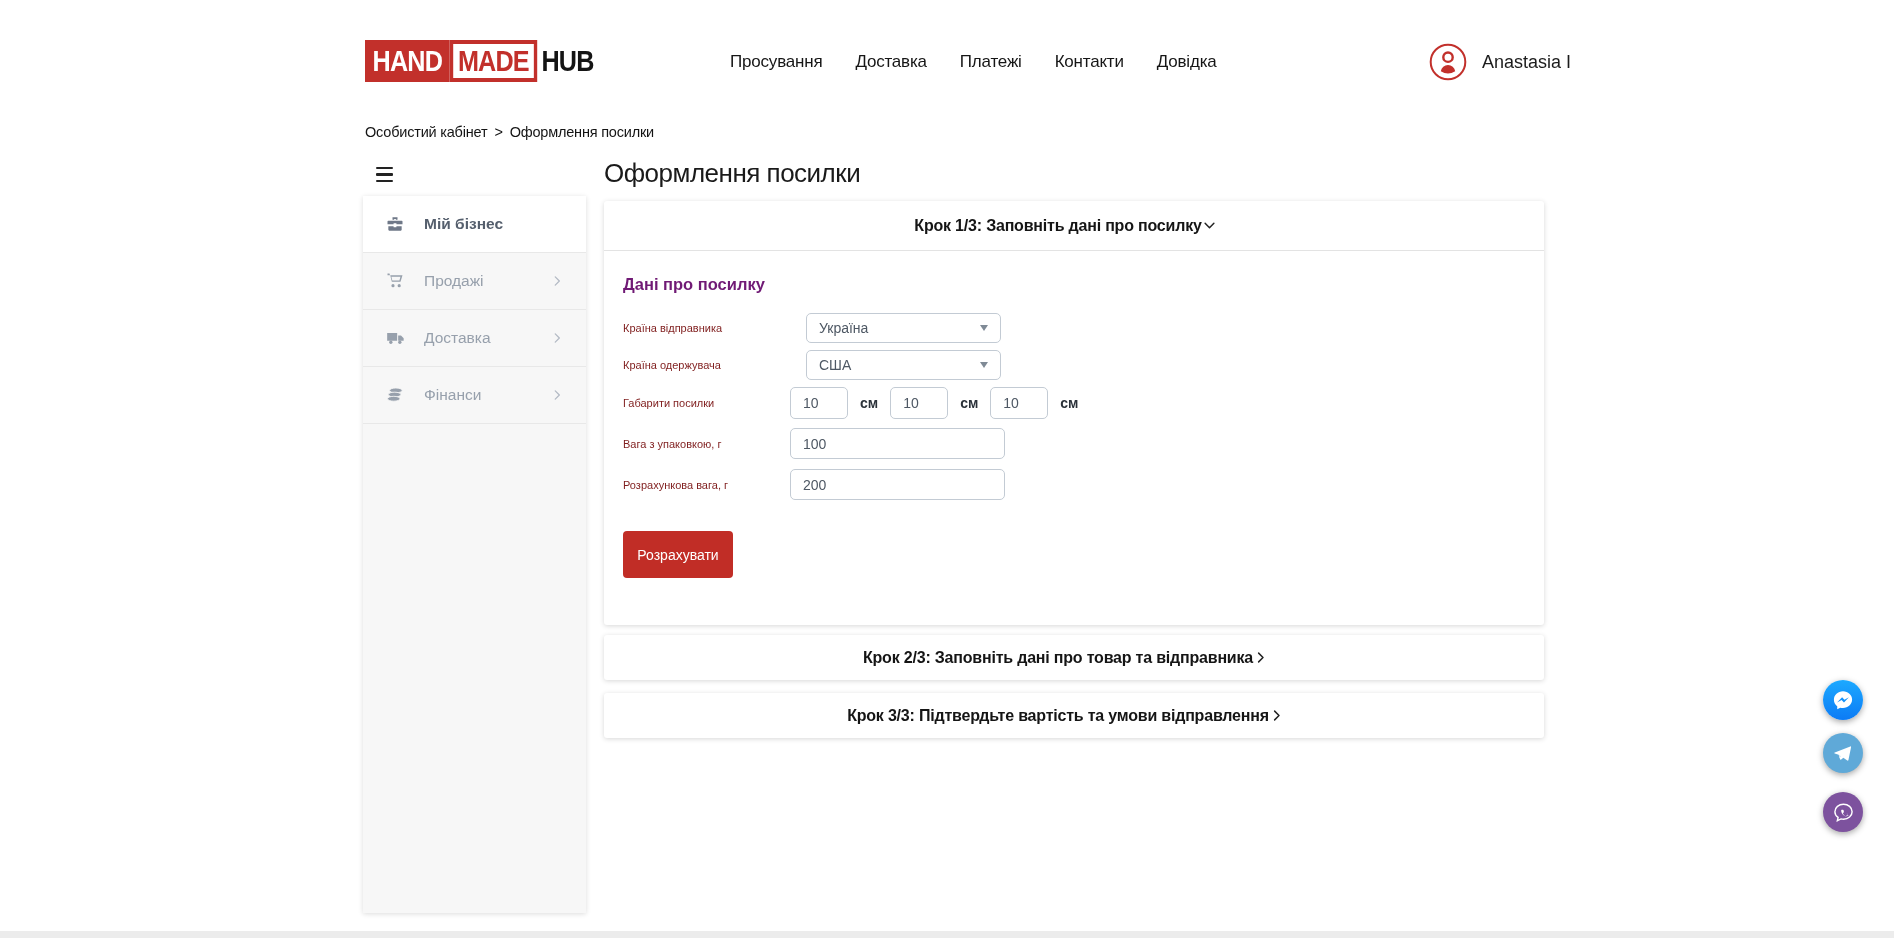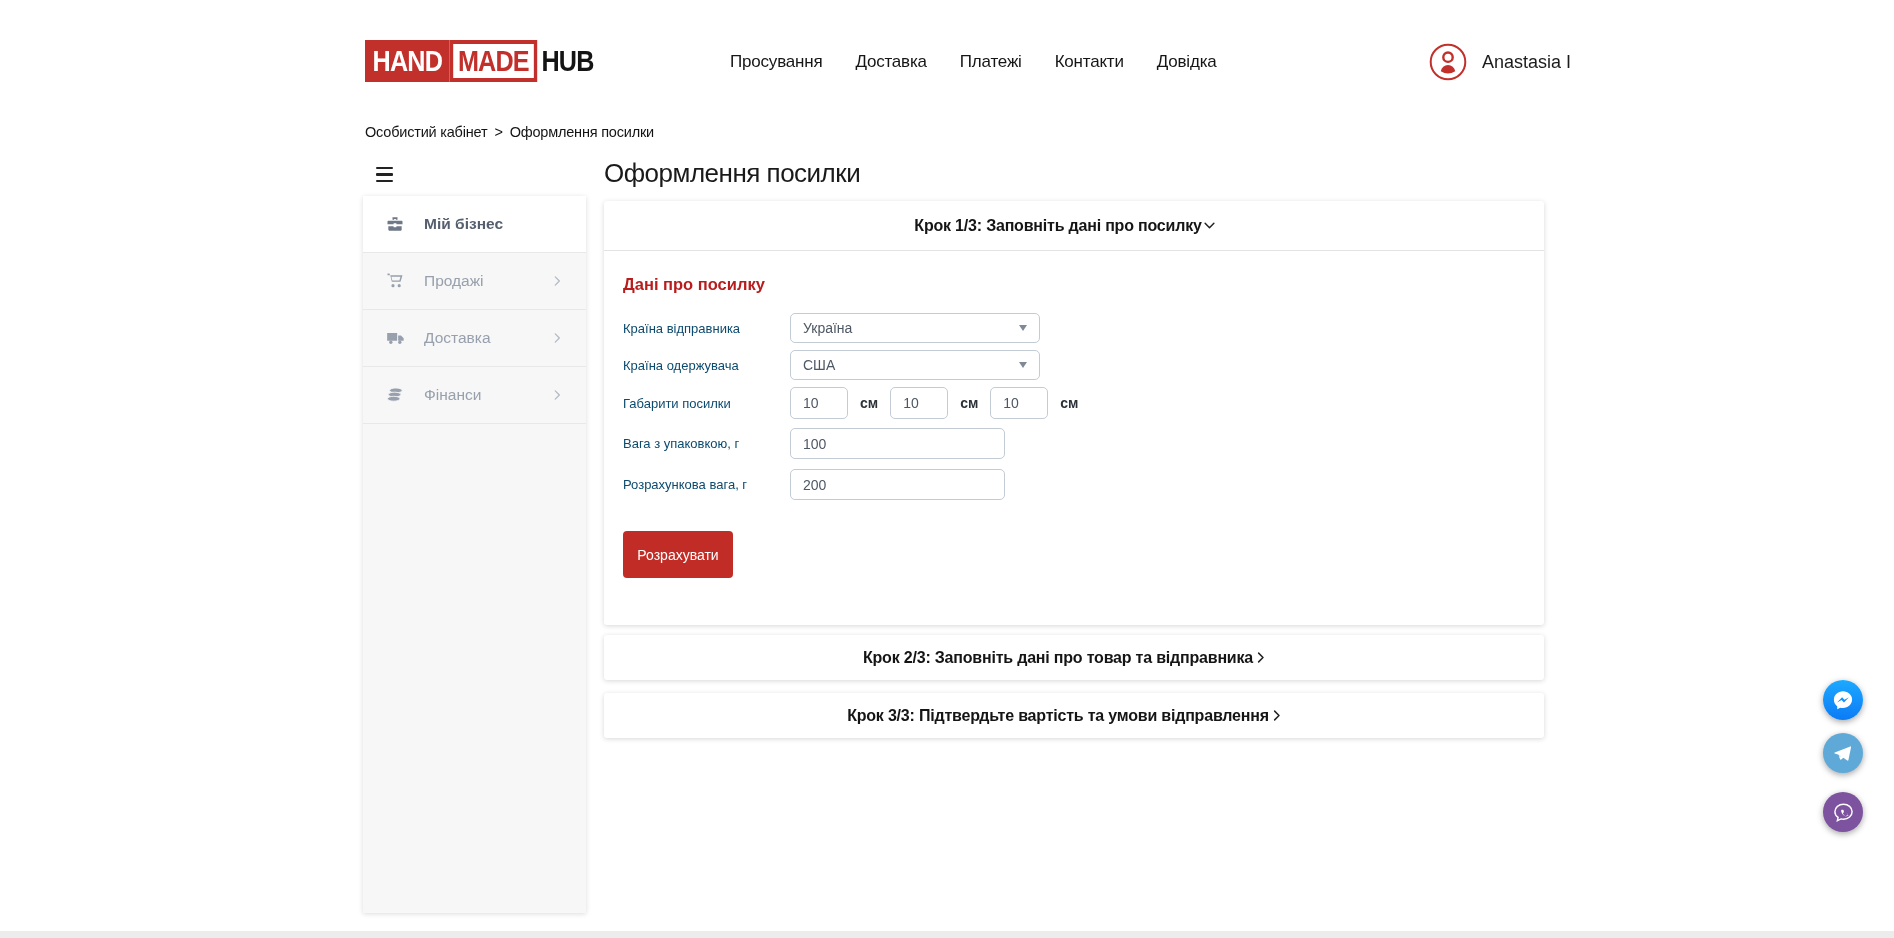--- a/index.html
+++ b/index.html
@@ -52,31 +52,31 @@
                 padding:0 36px 0 19px; cursor:pointer; }
   .panel.expanded .panel-head { border-bottom:1px solid #e3e3e3; }
   .panel-label { font-size:16px; font-weight:700; color:#151515; letter-spacing:-0.2px; }
   .head-chevron { width:15px; height:15px; color:#222; flex:0 0 auto; }
   .panel.collapsed { height:45px; }
   .panel.collapsed .panel-head { height:45px; }
   .panel-2 { margin-top:10px; }
   .panel-3 { margin-top:13px; }
 
   .panel-body { height:374px; padding:24px 20px 0 19px; }
-  .section-title { font-size:16.5px; font-weight:700; color:#b91c1c; margin-bottom:19px; }
+  .section-title { font-size:16.5px; font-weight:700; color:#701a75; margin-bottom:19px; }
 
   .frow { display:flex; align-items:center; }
-  .frow label { width:167px; flex:0 0 auto; font-size:13px; color:#0c4a6e; }
+  .frow label { width:167px; flex:0 0 auto; font-size:11px; color:#7f1d1d; }
   .row-select { margin-bottom:7px; }
   .row-dims   { margin-bottom:9px; }
   .row-weight { margin-bottom:10px; }
 
-  .select { width:250px; height:30px; border:1px solid var(--input_border); border-radius:5px;
+  .select { width:195px; height:30px; border:1px solid var(--input_border); border-radius:5px;
             display:flex; align-items:center; justify-content:space-between; padding:0 12px;
-            font-size:14px; color:#4e5864; background:#fff; cursor:pointer; }
+            font-size:14px; color:#4e5864; background:#fff; cursor:pointer;margin-left:16px; }
   .caret { width:0; height:0; border-left:4.5px solid transparent; border-right:4.5px solid transparent;
            border-top:6px solid #7f8a96; }
 
   .dim-input { width:58px; height:32px; border:1px solid var(--input_border); border-radius:5px;
                padding:0 0 0 12px; font-size:14px; color:#4e5864; outline:none;
                font-family:"Liberation Sans",sans-serif; }
   .unit { margin:0 12px; font-size:14px; font-weight:700; color:#2b323a; }
   .unit:last-child { margin-right:0; }
 
   .weight-input { width:215px; height:31px; border:1px solid var(--input_border); border-radius:5px;

